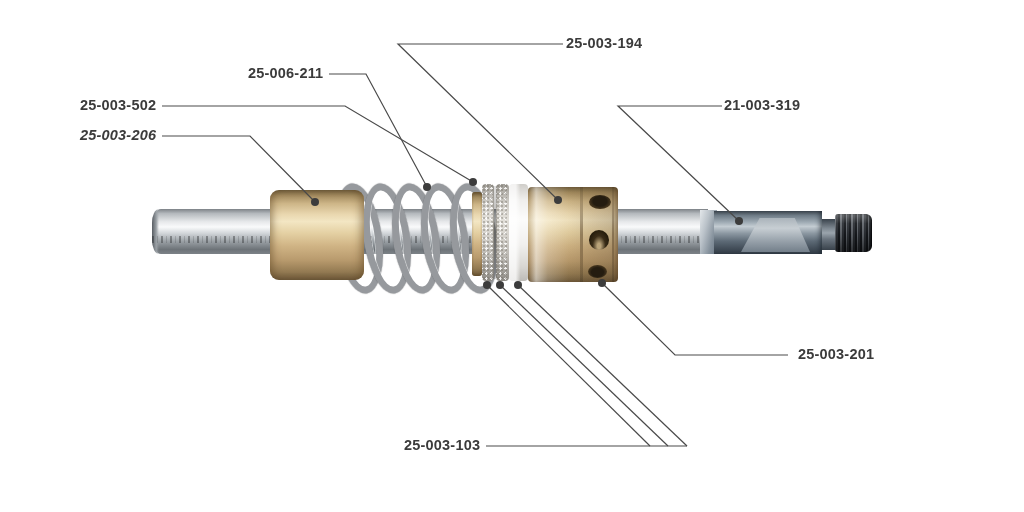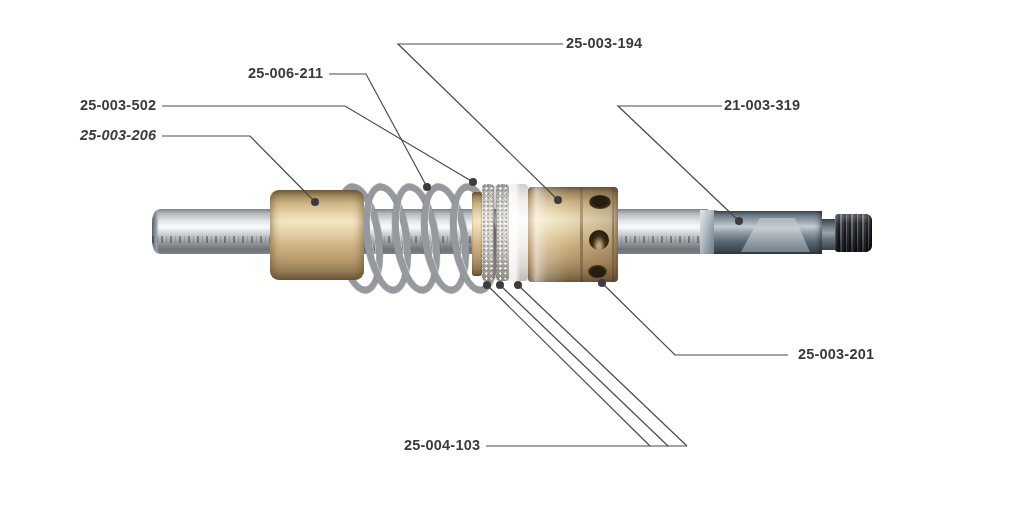--- a/index.html
+++ b/index.html
@@ -168,14 +168,14 @@
       <circle cx="518" cy="285" r="4"></circle>
     </g>
   </svg>
 
   <div class="callout-label lbl-502">25-003-502</div>
   <div class="callout-label lbl-206">25-003-206</div>
   <div class="callout-label lbl-211">25-006-211</div>
   <div class="callout-label lbl-216">25-003-194</div>
   <div class="callout-label lbl-319">21-003-319</div>
   <div class="callout-label lbl-201">25-003-201</div>
-  <div class="callout-label lbl-103">25-004-103</div>
+  <div class="callout-label lbl-103">25-003-103</div>
 </div>
 
 </body></html>

